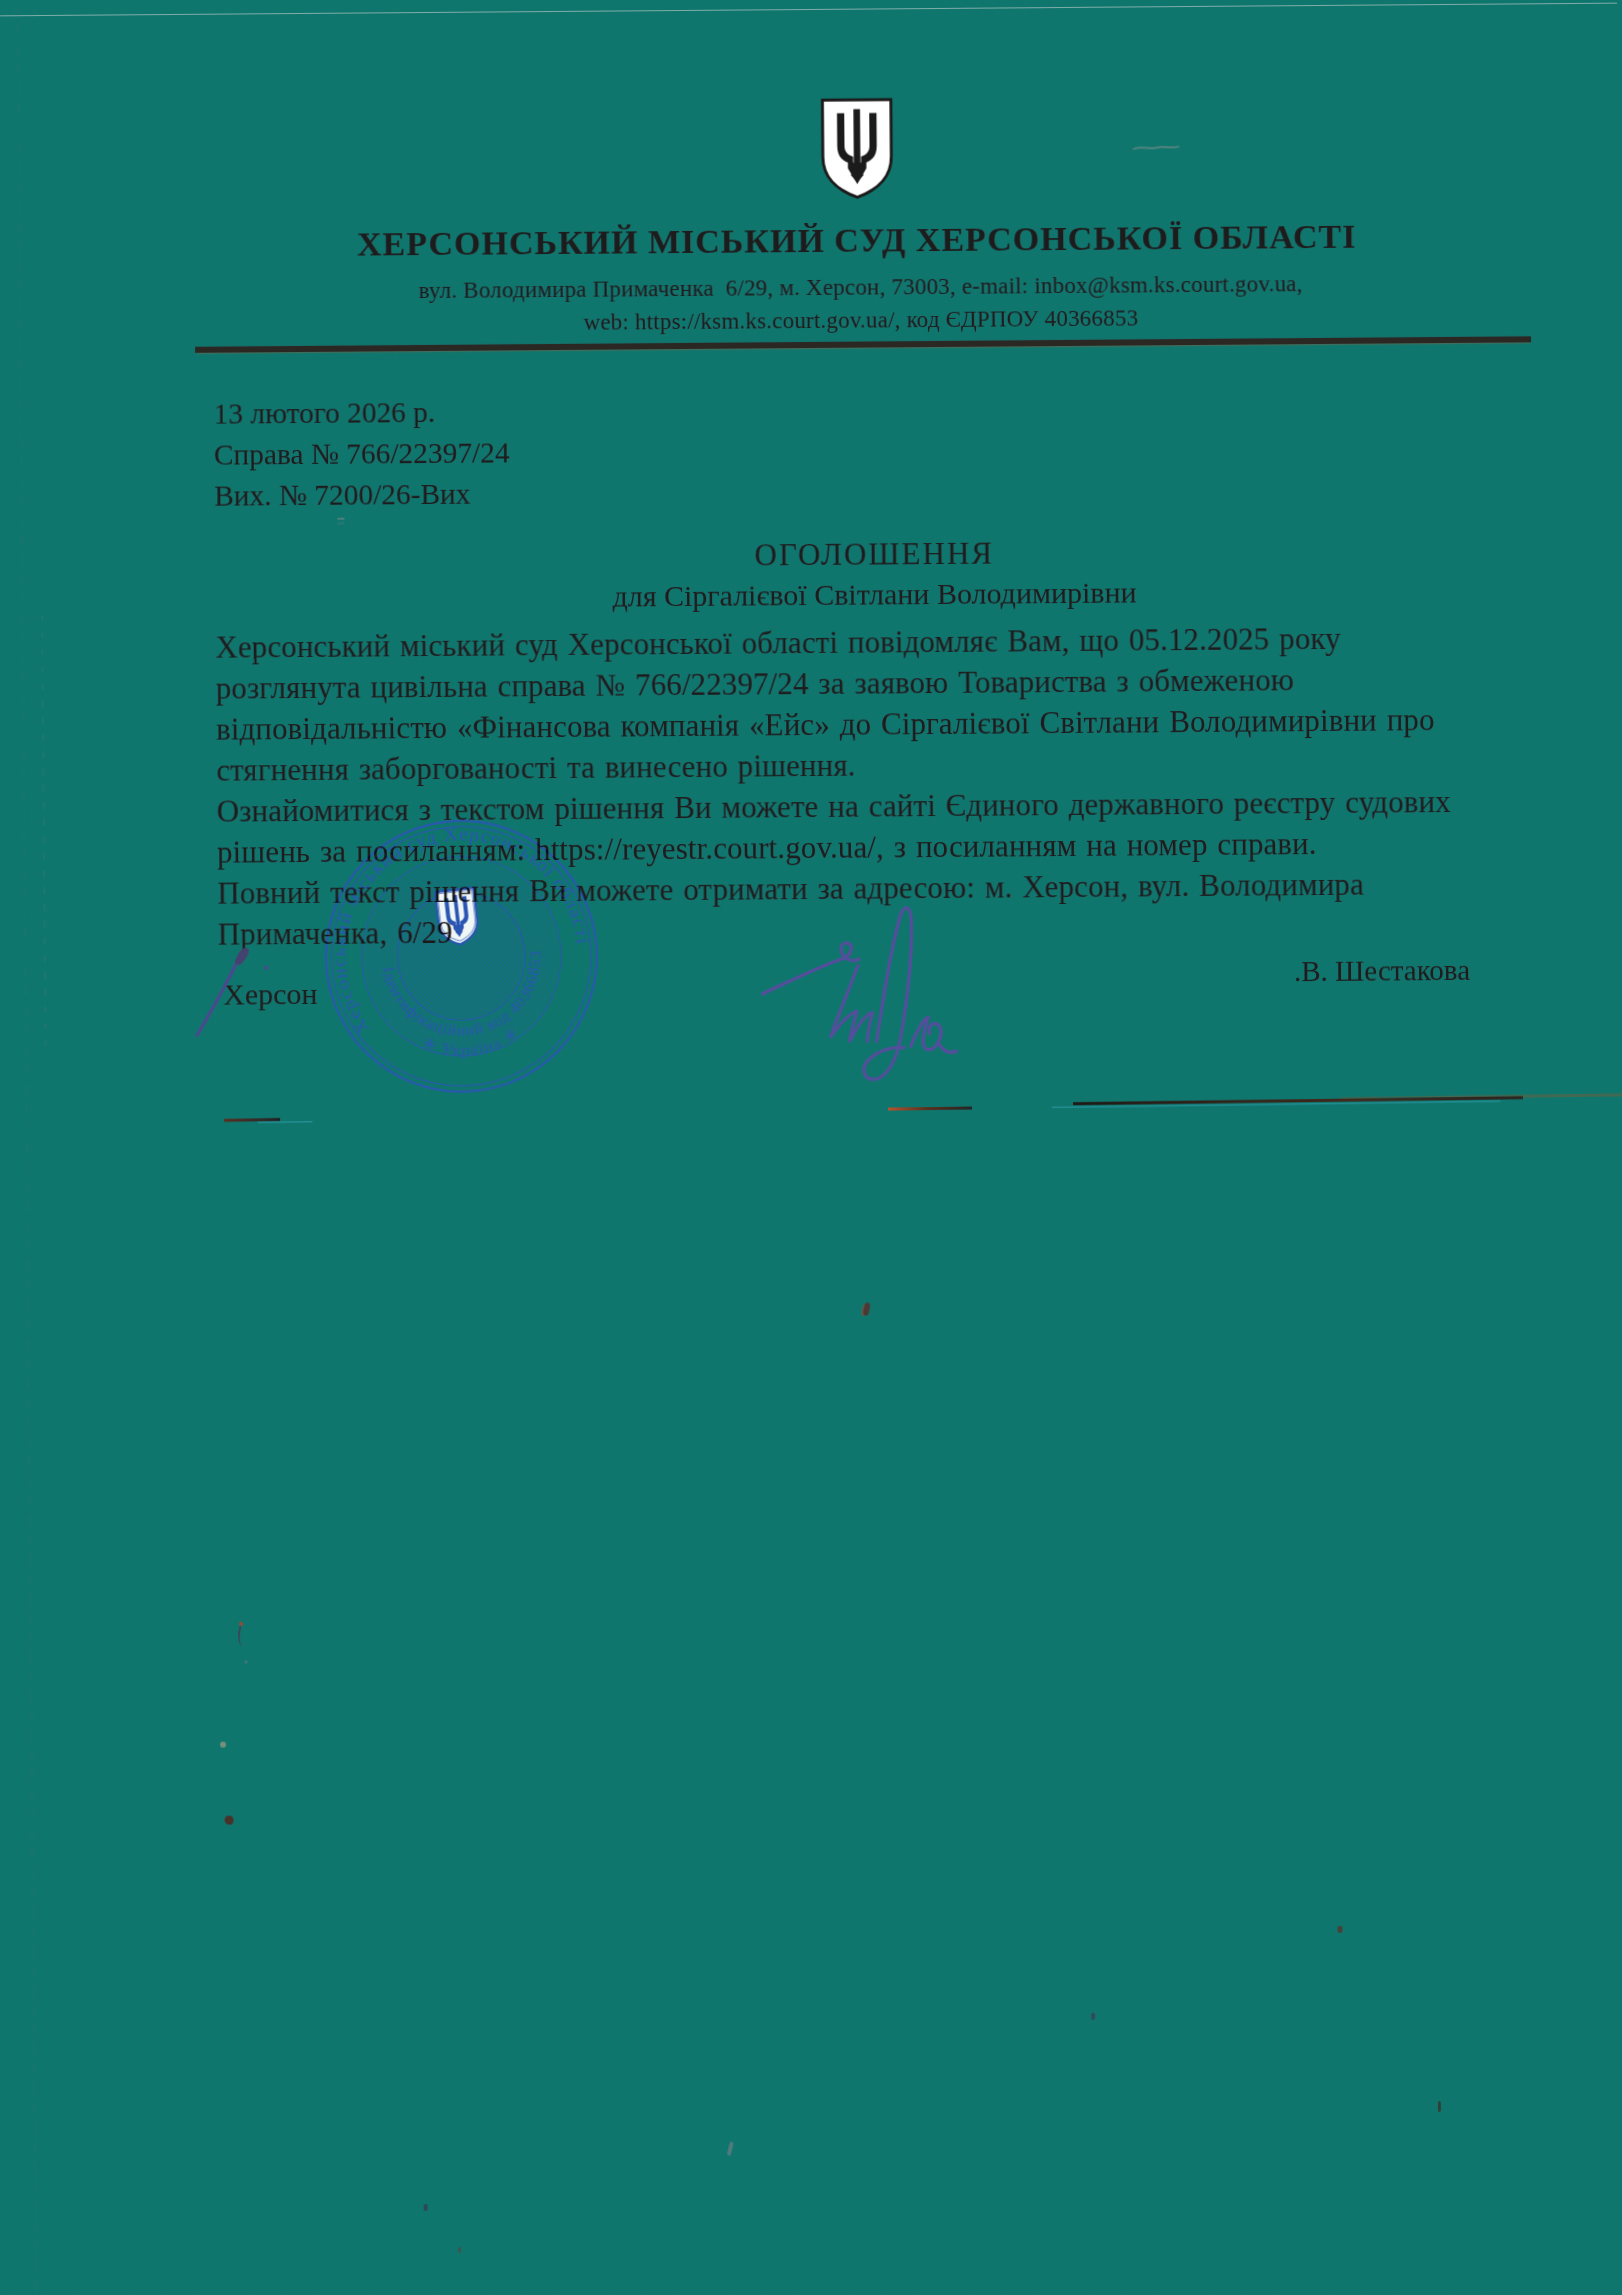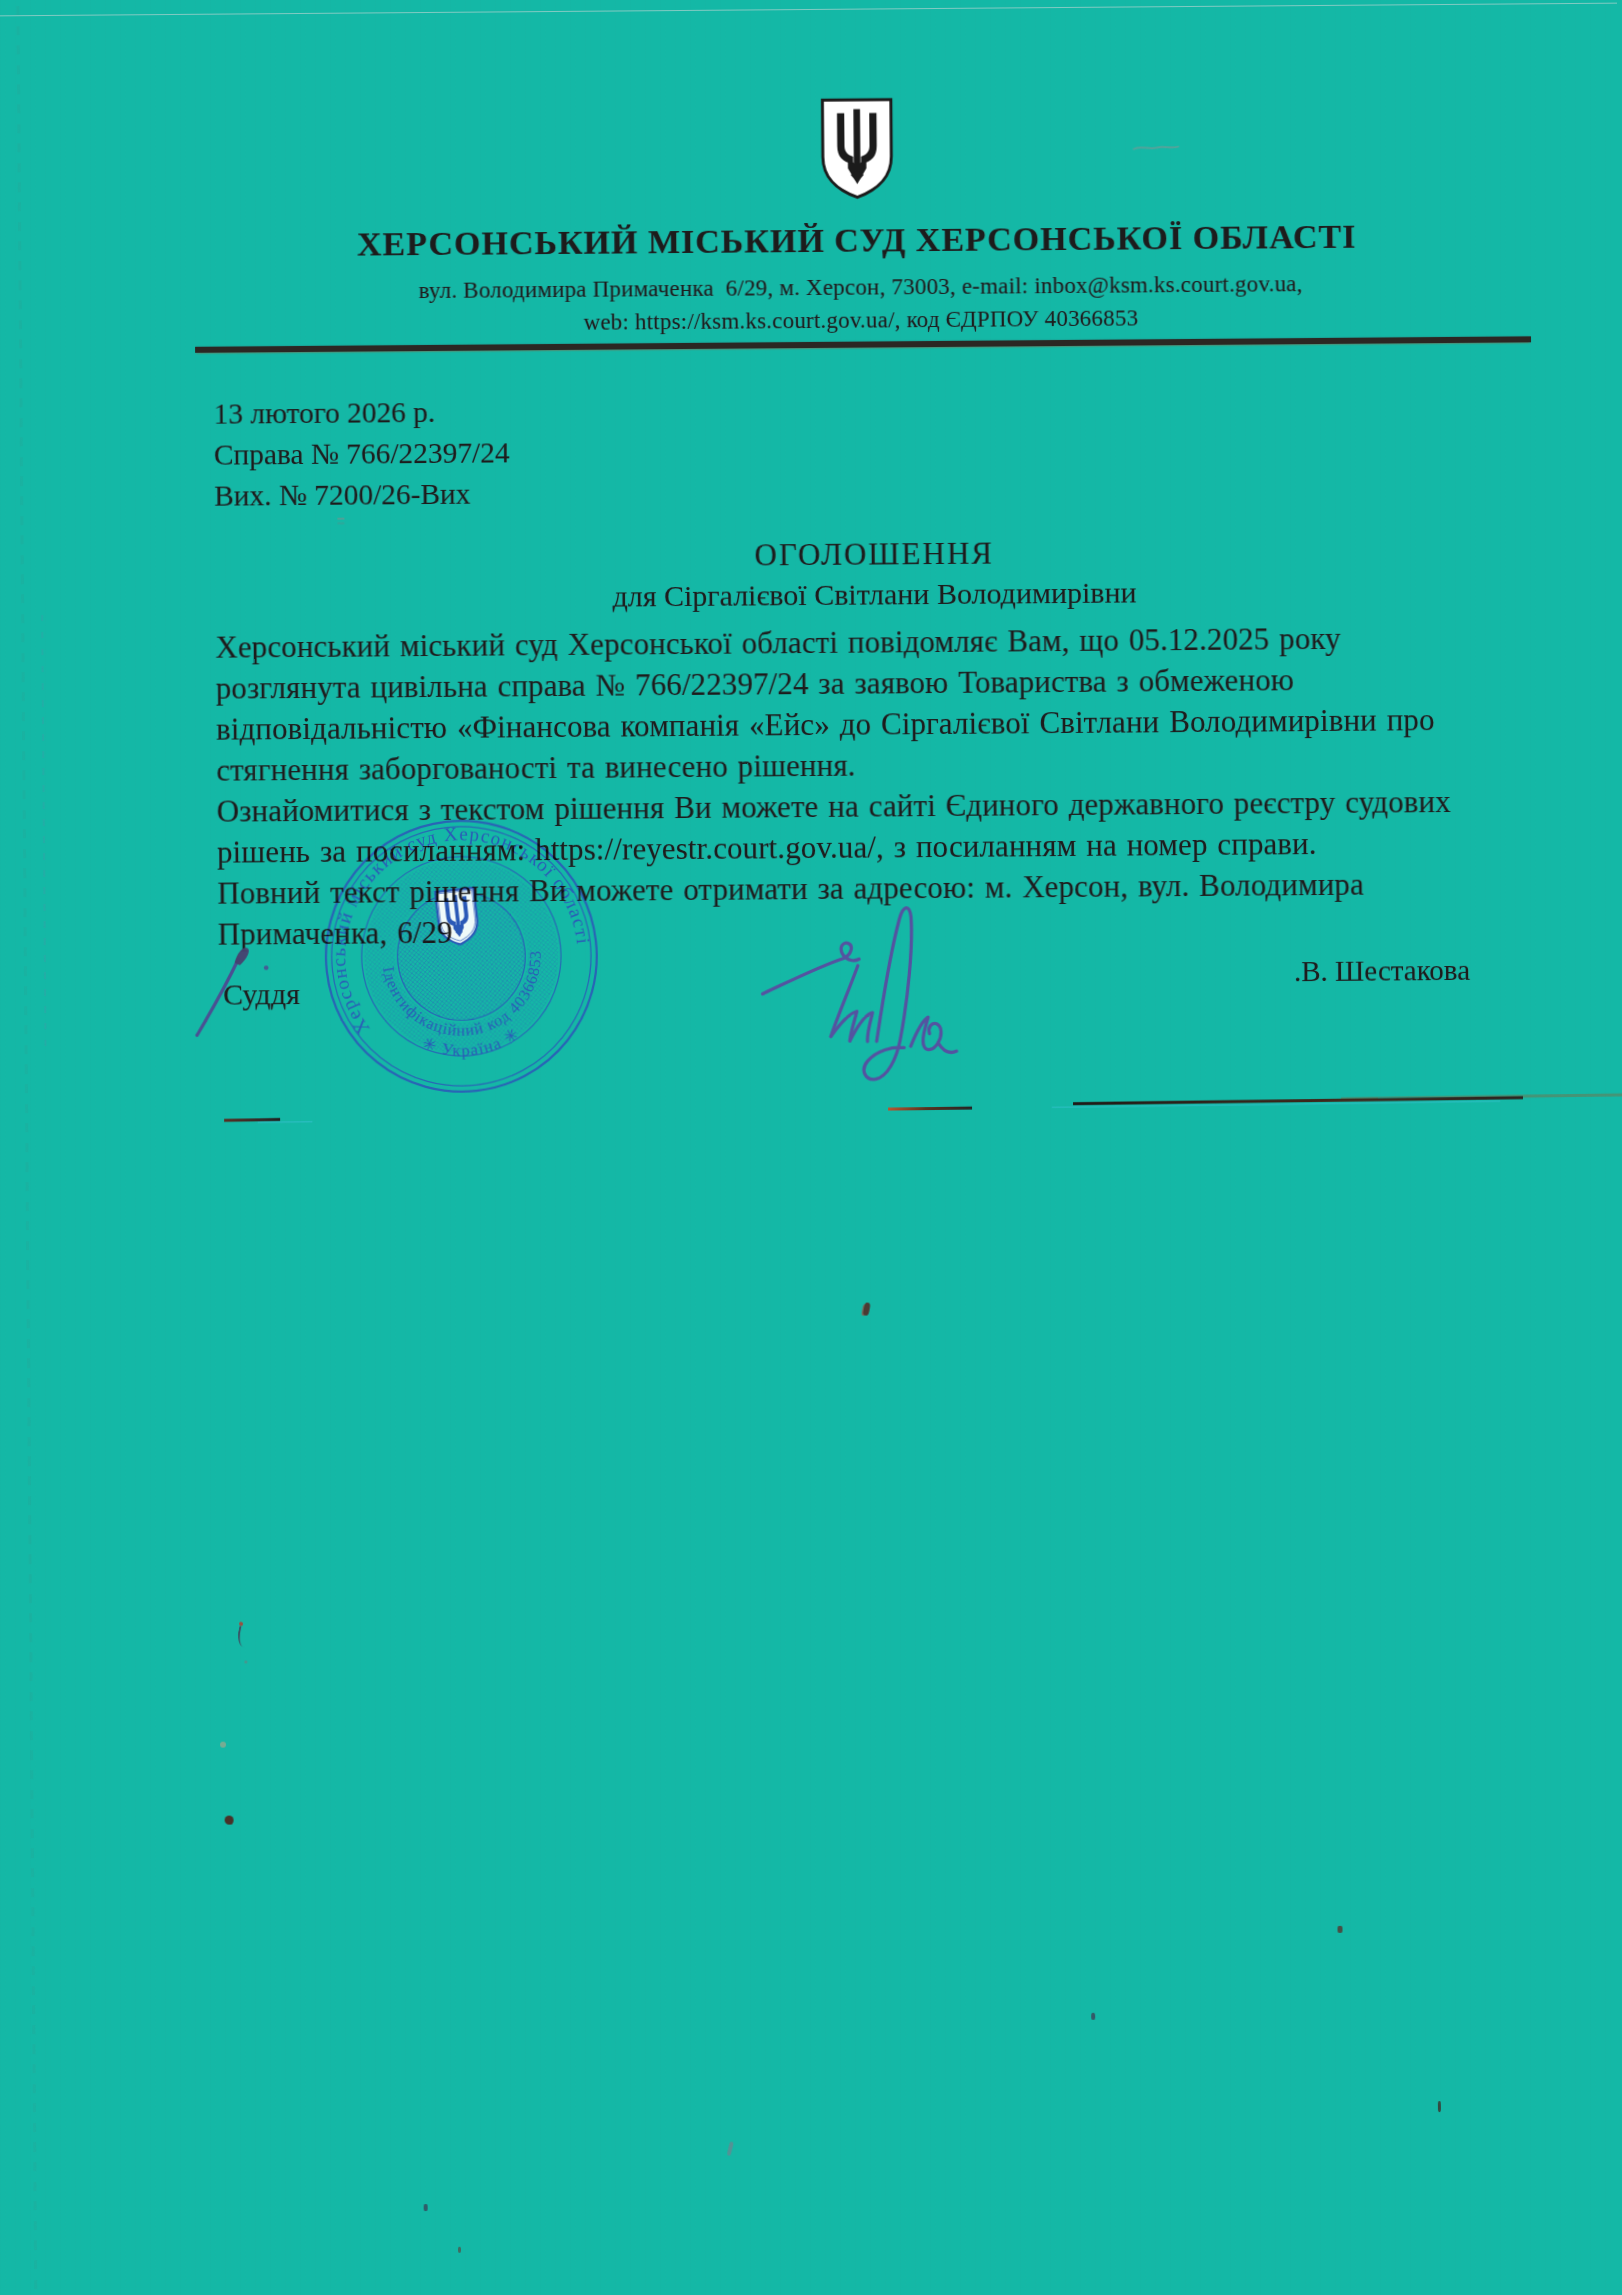--- a/index.html
+++ b/index.html
@@ -1,18 +1,18 @@
 <!DOCTYPE html>
 <html style="font-size:10.5px"><head>
 <meta charset="utf-8">
 <style>
   html,body{margin:0;padding:0;background:#e8e8e8;}
   .page{
     position:relative;width:1623px;height:2295px;margin:0 auto;
-    background:#14b8a6;overflow:hidden;
+    background:#0f766e;overflow:hidden;
     font-family:"Liberation Serif","DejaVu Serif",serif;color:#1c1c1c;
   }
   
   .page::before{
     content:"";position:absolute;inset:0;pointer-events:none;
     background:repeating-linear-gradient(90deg,rgba(90,90,100,.018) 0 1.3px,transparent 1.3px 4.6px,rgba(120,110,90,.012) 4.6px 5.9px,transparent 5.9px 15px);
   }
   .tilt{position:absolute;inset:0;transform:rotate(-0.45deg);transform-origin:811px 720px;}
   .abs{position:absolute;}
   .ink{text-shadow:0.8px 0 0 rgba(150,60,40,.14),-0.8px 0 0 rgba(50,90,170,.14);}
@@ -94,21 +94,21 @@
       <div class="ink nowrap">Херсонський міський суд Херсонської області повідомляє Вам, що 05.12.2025 року</div>
       <div class="ink nowrap">розглянута цивільна справа № 766/22397/24 за заявою Товариства з обмеженою</div>
       <div class="ink nowrap">відповідальністю «Фінансова компанія «Ейс» до Сіргалієвої Світлани Володимирівни про</div>
       <div class="ink nowrap">стягнення заборгованості та винесено рішення.</div>
       <div class="ink nowrap">Ознайомитися з текстом рішення Ви можете на сайті Єдиного державного реєстру судових</div>
       <div class="ink nowrap">рішень за посиланням: https://reyestr.court.gov.ua/, з посиланням на номер справи.</div>
       <div class="ink nowrap">Повний текст рішення Ви можете отримати за адресою: м. Херсон, вул. Володимира</div>
       <div class="ink nowrap">Примаченка, 6/29</div>
     </div>
 
-    <div class="abs judge-role ink">Суддя</div>
+    <div class="abs judge-role ink">Херсон</div>
     <div class="abs judge-name ink">.В. Шестакова</div>
 
     <svg class="abs stamp" viewBox="0 0 440 440">
       <defs>
         <pattern id="xh" width="7" height="7" patternUnits="userSpaceOnUse">
           <path d="M0,7 L7,0 M0,0 L7,7" stroke="#2b52b8" stroke-width="0.9" opacity="0.75"></path>
         </pattern>
         <path id="arcOuter" d="M220,38 a182,182 0 1 1 -0.1,0"></path>
         <path id="arcInnerCCW" d="M96,220 a124,124 0 1 0 248,0"></path>
         <path id="arcUkr" d="M64,220 a156,156 0 1 0 312,0"></path>

